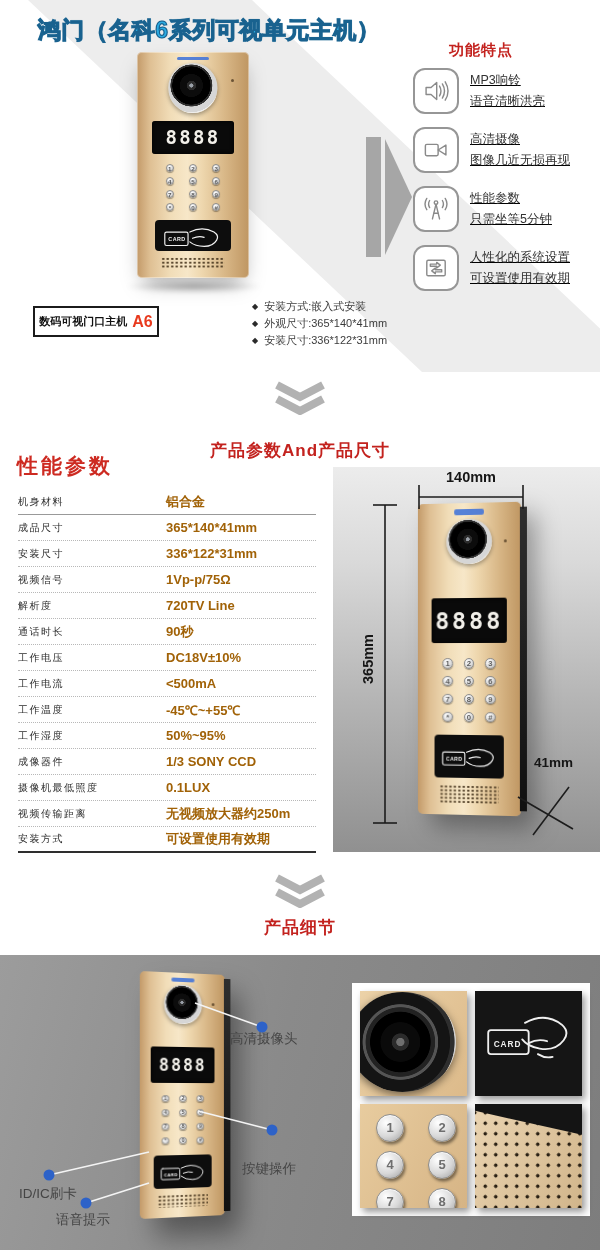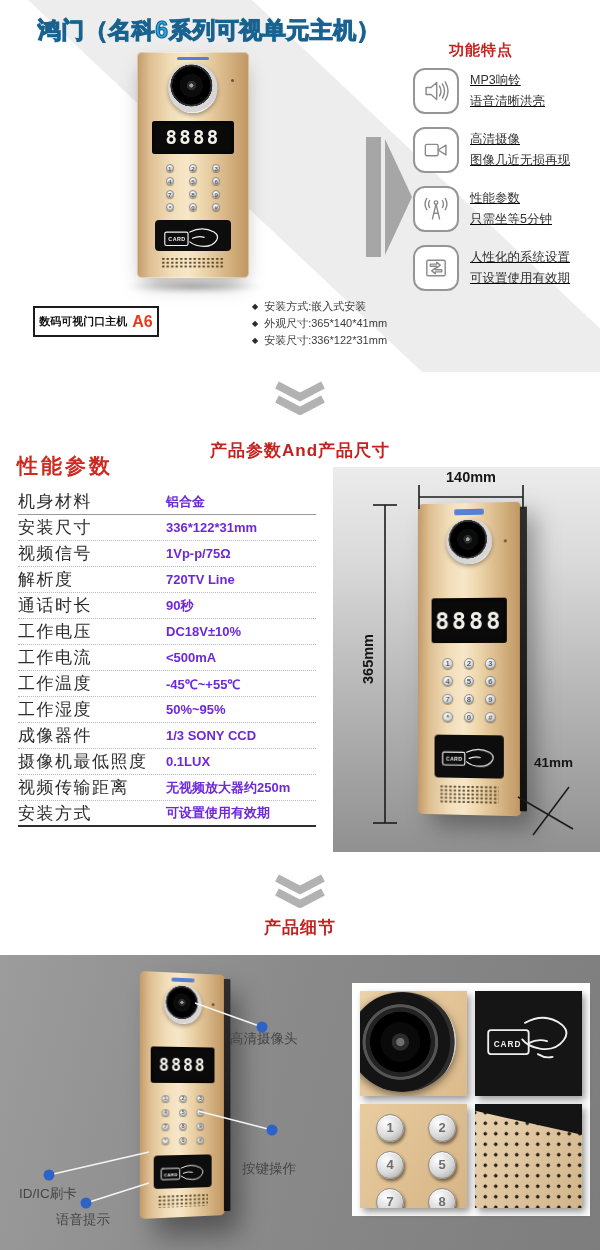--- a/index.html
+++ b/index.html
@@ -94,22 +94,22 @@
     color:#c3221e; font-size:17px; letter-spacing:1px; }
   .divider-label-1 { top:439px; } .divider-label-2 { top:916px; }
 
   
   .perf-heading { position:absolute; left:17px; top:452px; font-size:21px; font-weight:bold;
     color:#cd2a21; letter-spacing:3px; }
   .spec-table { position:absolute; left:18px; top:489px; width:298px; }
   .spec-row { display:flex; height:26px; align-items:center; border-bottom:1px dotted #b8b8b8; }
   .spec-row:first-child { border-bottom:1px solid #999; }
   .spec-row:last-child { border-bottom:2px solid #2e2e2e; }
-  .spec-label { width:148px; font-size:17px; color:#2d2d2d; letter-spacing:1.5px; flex:none; }
-  .spec-value { font-size:13px; color:#6d28d9; font-weight:bold; white-space:nowrap; }
+  .spec-label { width:148px; font-size:10px; color:#2d2d2d; letter-spacing:1.5px; flex:none; }
+  .spec-value { font-size:13px; color:#a16207; font-weight:bold; white-space:nowrap; }
 
   
   .dim-panel { position:absolute; left:333px; top:467px; width:267px; height:385px; overflow:hidden;
     background:linear-gradient(180deg,#ececec 0%,#d9d9d9 25%,#b5b5b5 60%,#909090 100%); }
   .dim-lines { position:absolute; inset:0; }
   .dim-lines line { stroke:#1c1c1c; stroke-width:1.6; }
   .dim-label { position:absolute; font-weight:bold; color:#161616; }
   .dim-w { left:110px; top:2px; width:56px; text-align:center; font-size:14.5px; }
   .dim-h { left:8px; top:184px; width:54px; text-align:center; font-size:14.5px; transform:rotate(-90deg); }
   .dim-d { left:201px; top:288px; font-size:13.5px; }
@@ -272,20 +272,24 @@
   </div>
   <div class="divider-label divider-label-1">产品参数And产品尺寸</div>
 
   <div class="perf-heading">性能参数</div>
   <div class="spec-table">
       <div class="spec-row">
         <div class="spec-label">机身材料</div>
         <div class="spec-value">铝合金</div>
       </div>
       <div class="spec-row">
+        <div class="spec-label">成品尺寸</div>
+        <div class="spec-value">365*140*41mm</div>
+      </div>
+      <div class="spec-row">
         <div class="spec-label">安装尺寸</div>
         <div class="spec-value">336*122*31mm</div>
       </div>
       <div class="spec-row">
         <div class="spec-label">视频信号</div>
         <div class="spec-value">1Vp-p/75Ω</div>
       </div>
       <div class="spec-row">
         <div class="spec-label">解析度</div>
         <div class="spec-value">720TV Line</div>

